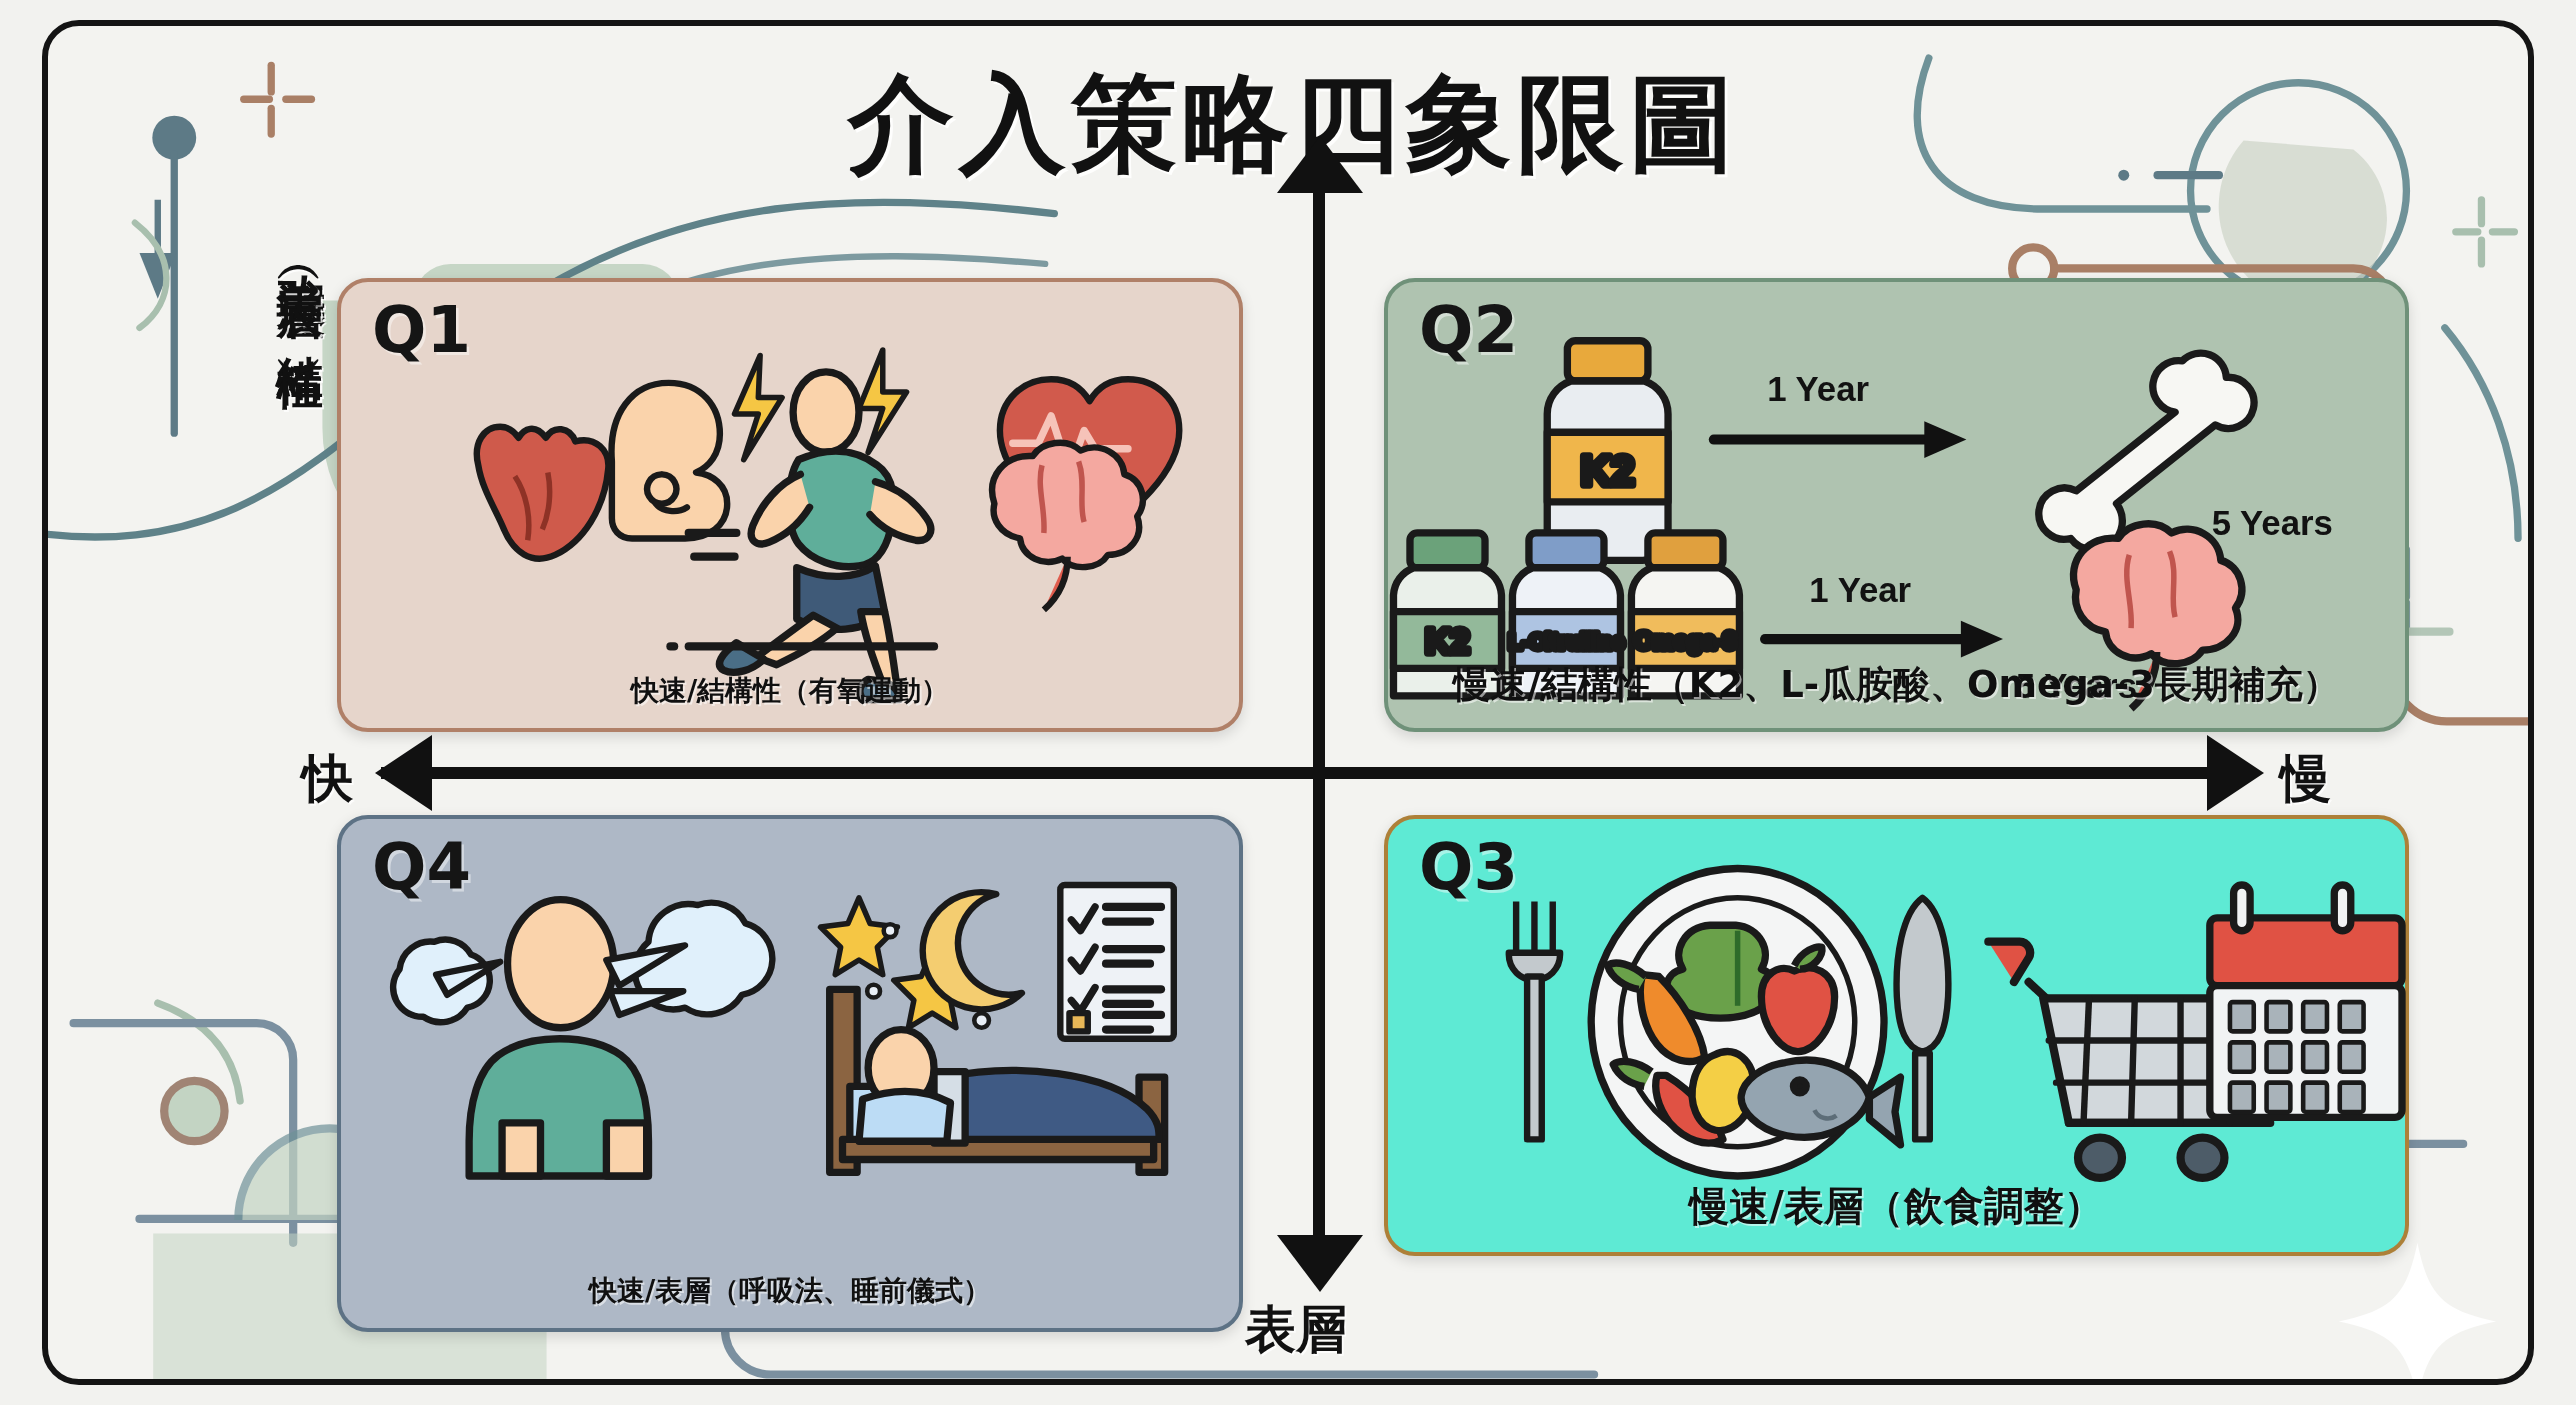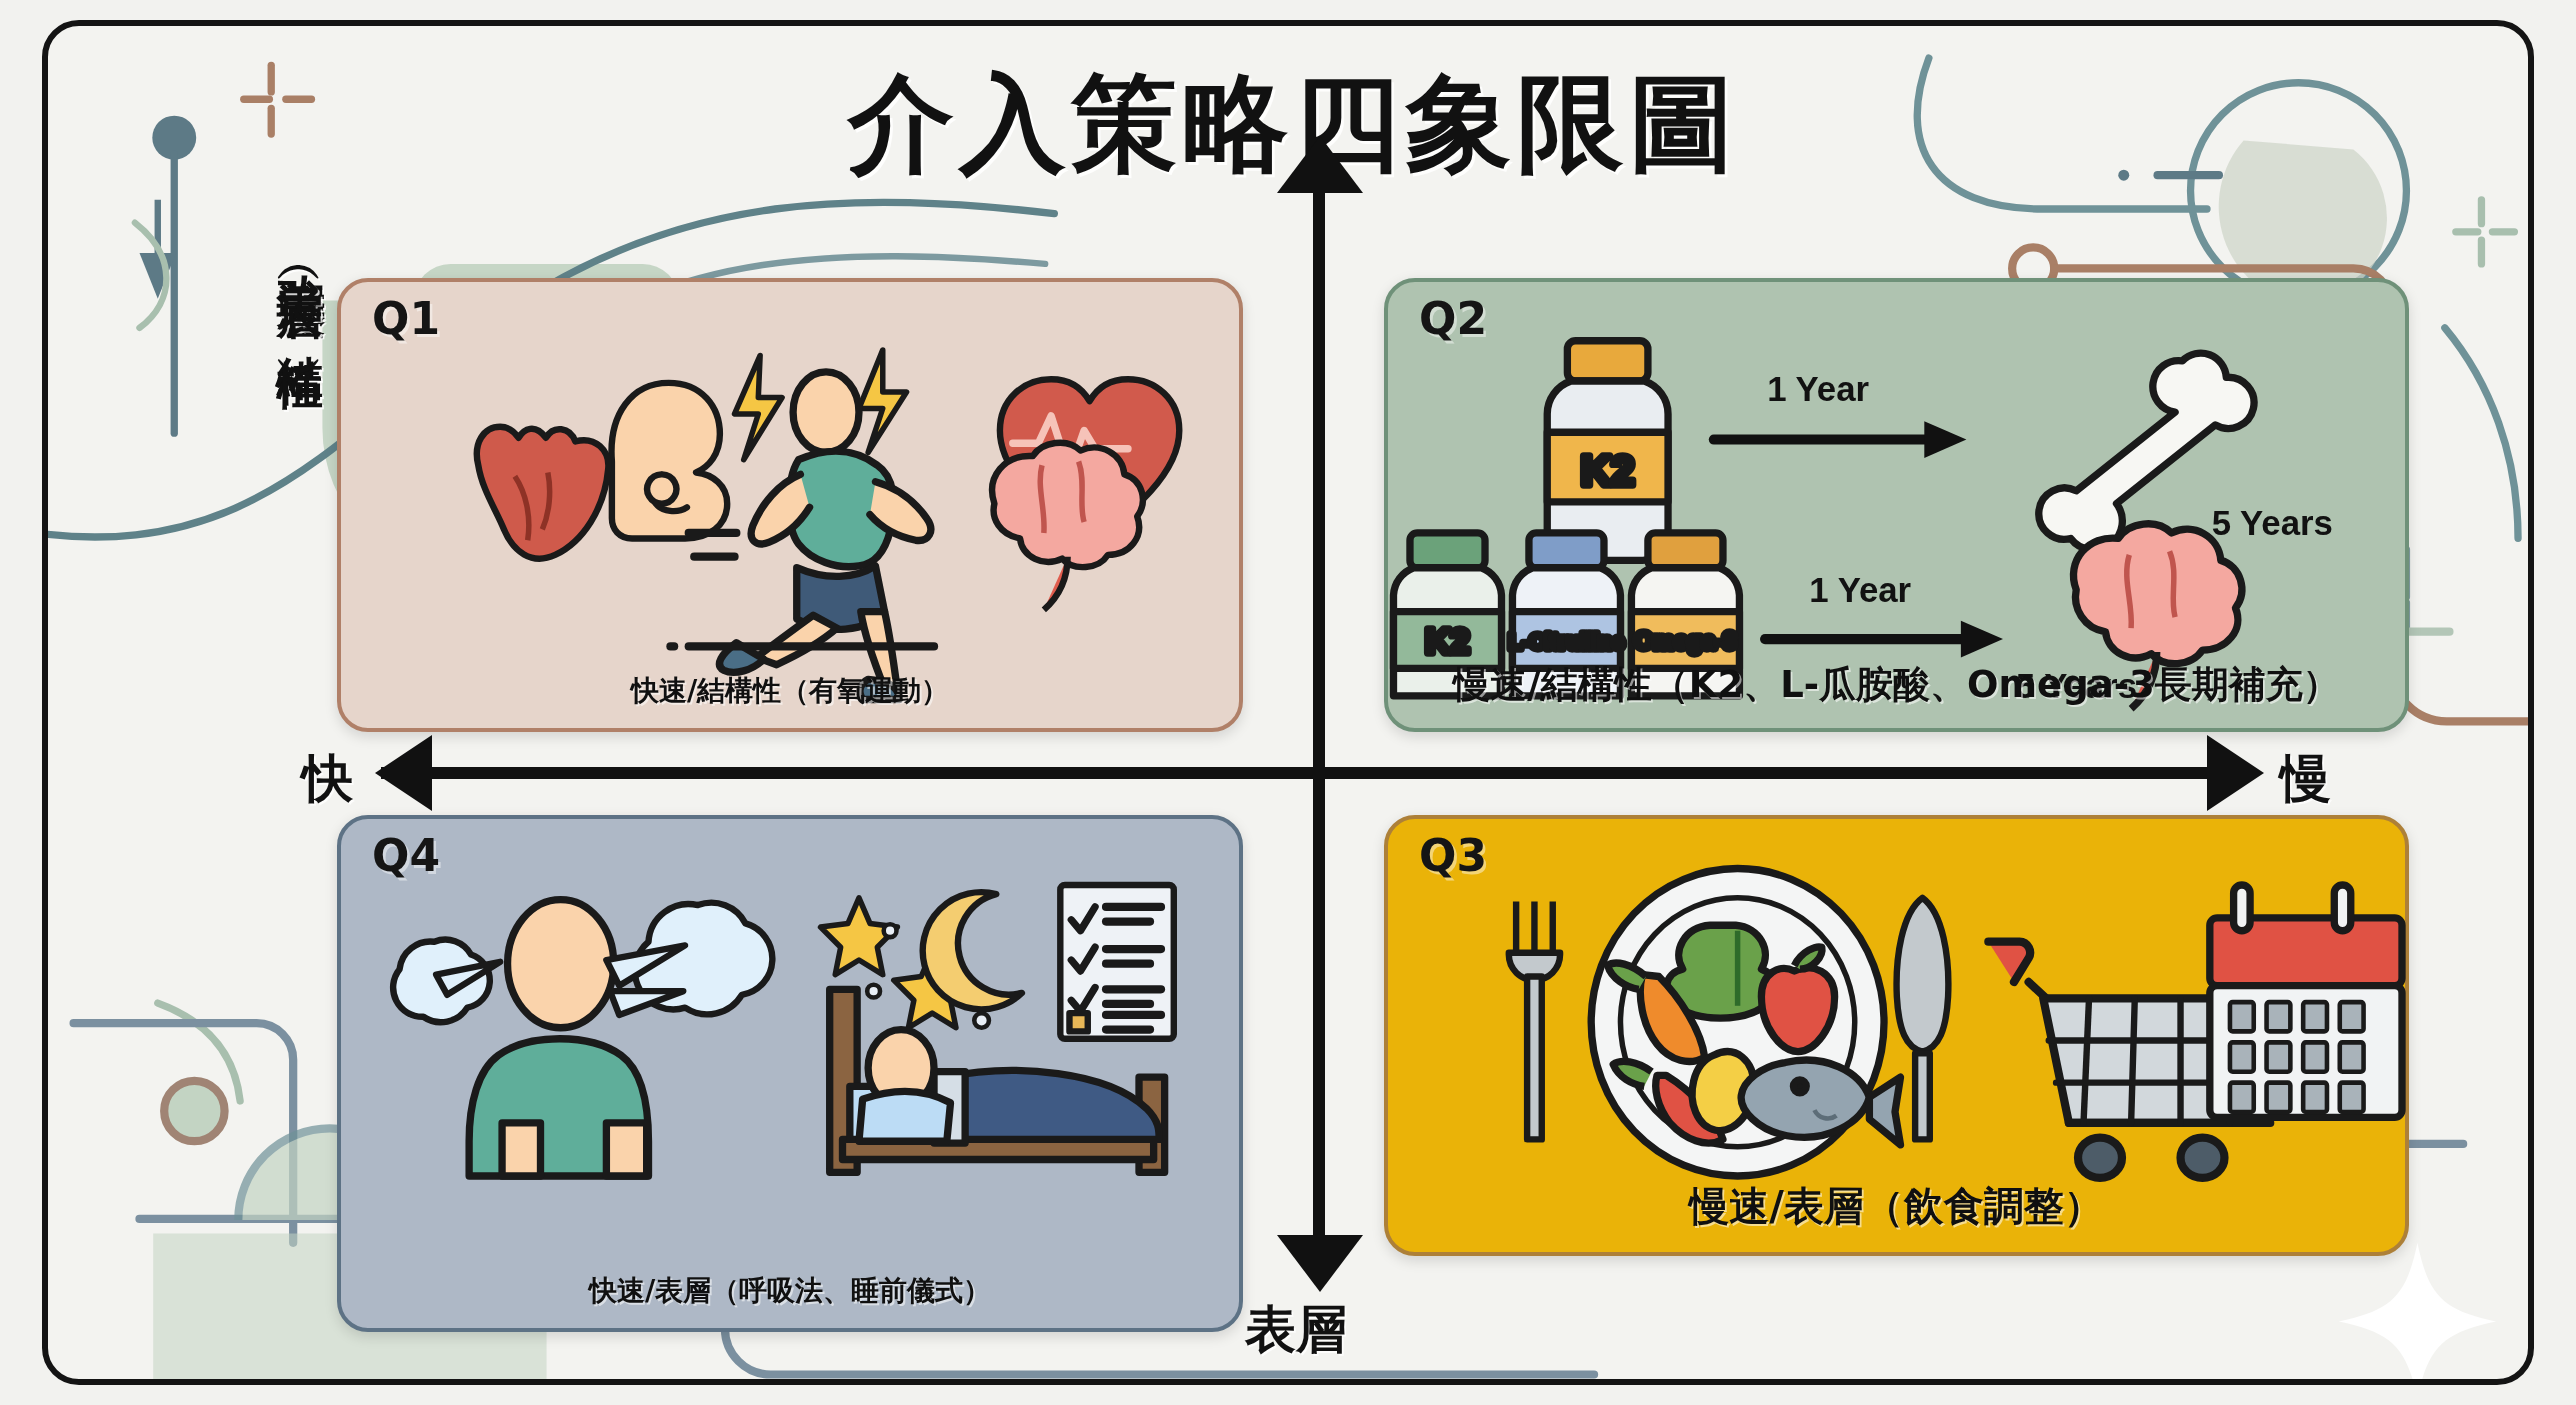--- a/index.html
+++ b/index.html
@@ -71,38 +71,38 @@
   }
   #y-caption .sub{font-size:46px;}
 
   
   .quad{
     position:absolute;border-radius:31px;box-sizing:border-box;
     box-shadow:0 4.6px 12.8px rgba(0,0,0,.13);
   }
   .quad .qlabel{
     position:absolute;left:31px;top:11px;
-    font-size:44px;font-weight:800;color:#151515;
+    font-size:64px;font-weight:800;color:#151515;
     font-family:"DejaVu Sans","Liberation Sans",sans-serif;
     text-shadow:2.7px 2.7px 0 rgba(255,255,255,.45);
   }
   .quad .qcaption{
     position:absolute;left:0;right:0;bottom:18.3px;
     text-align:center;
     font-size:28px;font-weight:700;color:#101010;
     font-family:"DejaVu Sans","Liberation Sans",sans-serif;
     text-shadow:1.8px 1.8px 0 rgba(255,255,255,.55);
     white-space:nowrap;
   }
   .quad .art{position:absolute;left:0;right:0;top:55px;bottom:84px;}
 
   #q1{left:289px;top:252px;width:906px;height:454px;background:#e6d5cb;border:4.6px solid #b08068;}
   #q2{left:1336px;top:252px;width:1025px;height:454px;background:#afc3b0;border:4.6px solid #6f9179;}
   #q4{left:289px;top:789px;width:906px;height:517px;background:#aeb8c6;border:4.6px solid #5d7285;}
-  #q3{left:1336px;top:789px;width:1025px;height:441px;background:#eab308;border:4.6px solid #ad8038;}
+  #q3{left:1336px;top:789px;width:1025px;height:441px;background:#5eead4;border:4.6px solid #ad8038;}
 
   #q2 .qcaption{font-size:37px;left:12.8px;right:12.8px;}
   #q3 .qcaption{font-size:40px;}
   svg{overflow:visible;}
 </style>
 </head>
 <body>
 
 <div id="poster">
   <div id="frame">

